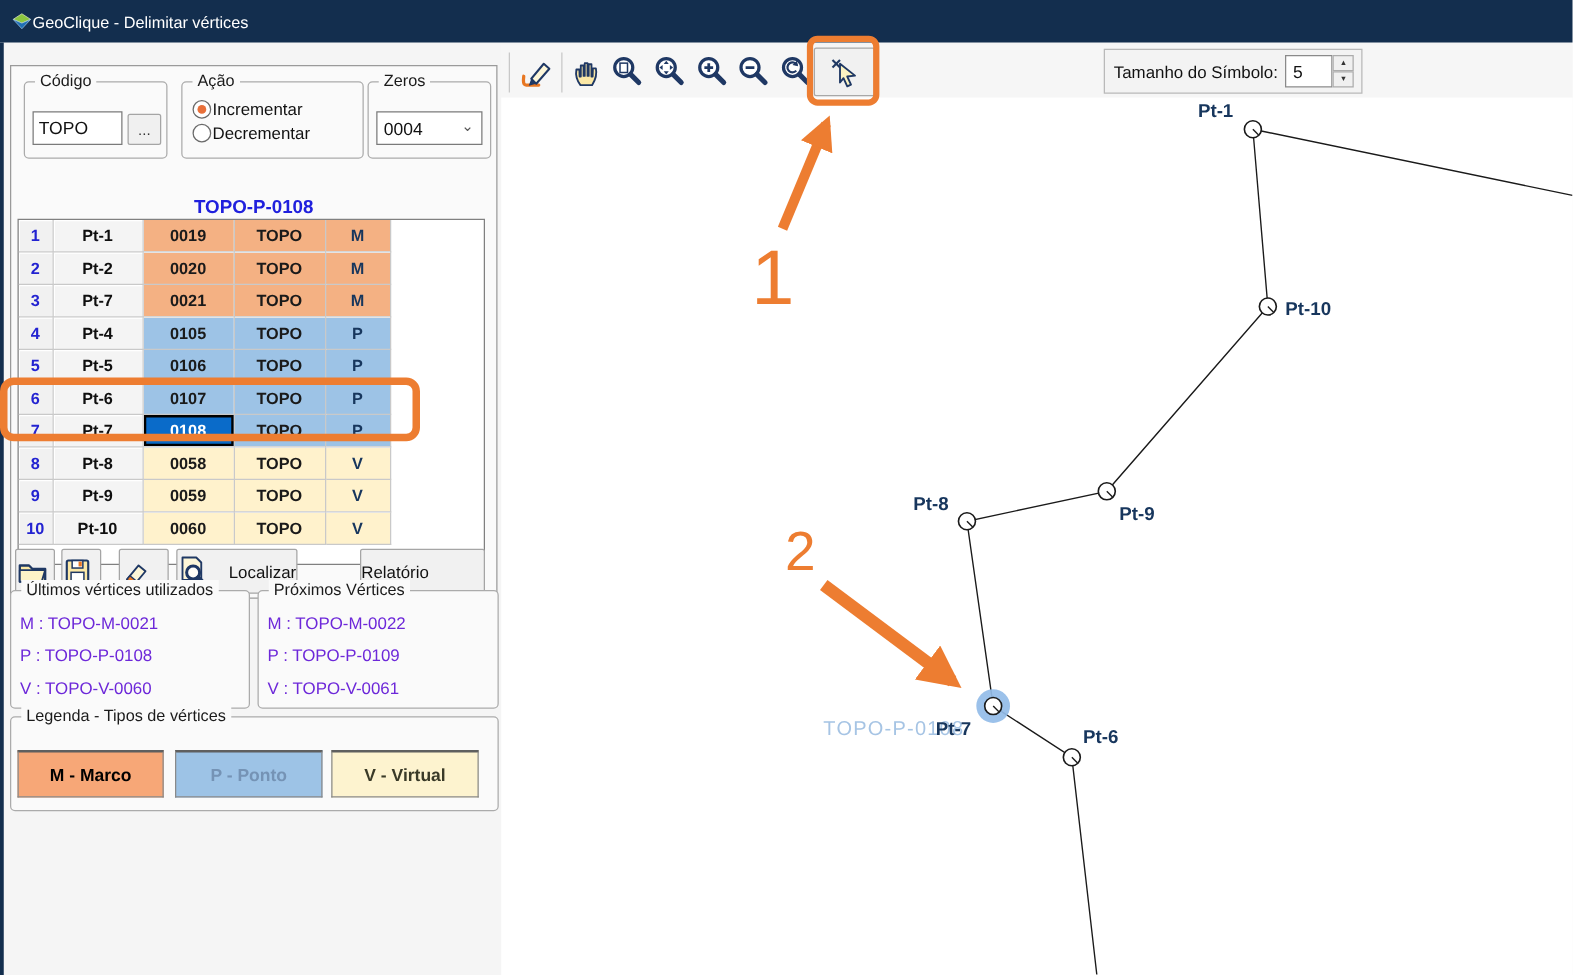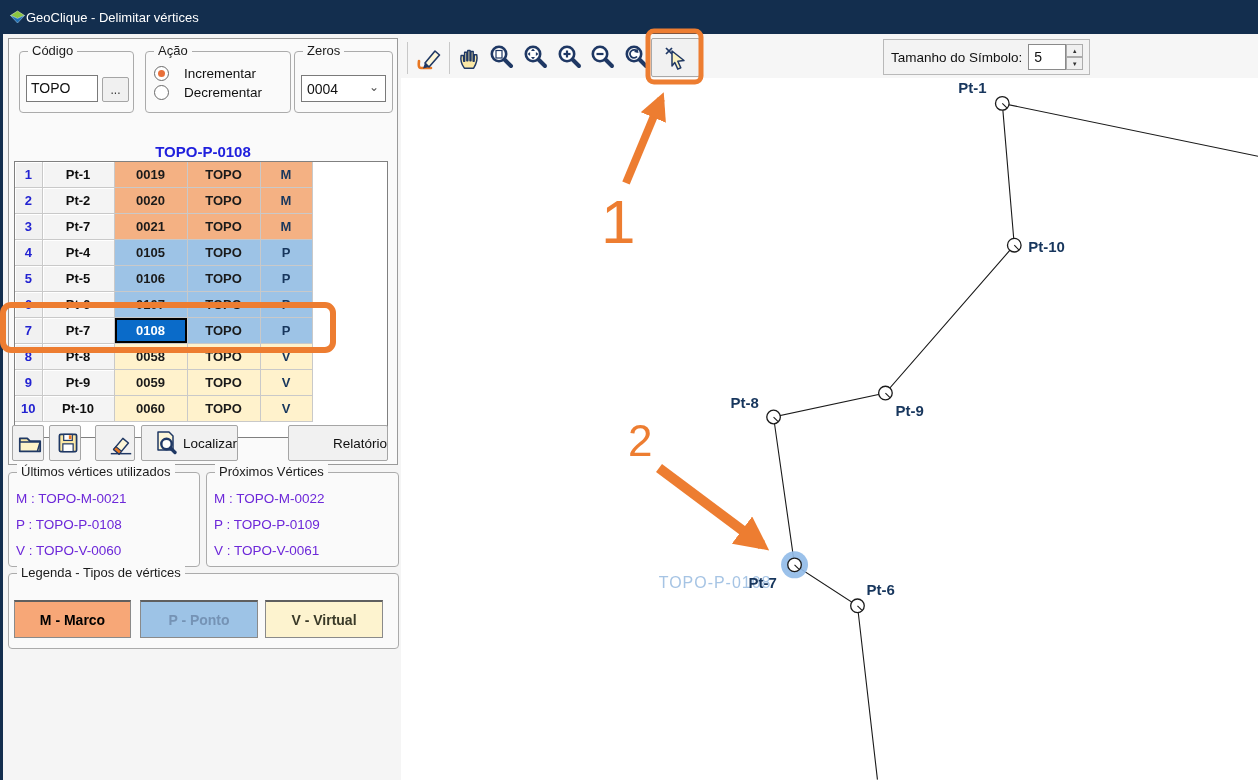--- a/index.html
+++ b/index.html
@@ -13,27 +13,27 @@
     display:flex;align-items:center;padding-left:9px;box-sizing:border-box;}
   .titlebar .t{color:#FFFFFF;font-size:13px;}
   .left-edge{position:absolute;left:0;top:34px;width:3px;height:746px;background:#132E4E;}
 
   
   .gb{position:absolute;border:1px solid #ABABAB;border-radius:4px;background:transparent;}
   .gb>.gb-label{position:absolute;top:-9px;left:8px;background:#FAFAFA;padding:0 4px;
     font-size:13px;color:#1B1B1B;white-space:nowrap;}
 
   
-  .panel{position:absolute;left:8px;top:38px;width:390px;height:427px;background:#FAFAFA;
+  .panel{position:absolute;left:8px;top:52px;width:390px;height:427px;background:#FAFAFA;
     border:1px solid #9A9A9A;box-sizing:border-box;}
   .txt-input{position:absolute;background:#FFFFFF;border:1px solid #7A7A7A;font-size:14px;
     font-family:"Liberation Sans",sans-serif;padding:0 4px;box-sizing:border-box;color:#111;}
   .mini-btn{position:absolute;background:#F0F0F0;border:1px solid #A5A5A5;border-radius:2px;
     font-size:12px;color:#333;display:flex;align-items:center;justify-content:center;cursor:default;}
-  .radio-row{display:flex;align-items:center;gap:15px;height:19px;font-size:13.5px;color:#111;}
+  .radio-row{display:flex;align-items:center;gap:1px;height:19px;font-size:13.5px;color:#111;}
   .radio{width:13px;height:13px;border:1px solid #6A6A6A;border-radius:50%;background:#fff;
     display:flex;align-items:center;justify-content:center;flex:0 0 13px;}
   .radio .dot{width:7px;height:7px;border-radius:50%;background:#E8703A;}
   .combo{position:absolute;background:#fff;border:1px solid #7A7A7A;font-size:14px;color:#111;
     display:flex;align-items:center;padding-left:5px;box-sizing:border-box;}
   .combo .chev{position:absolute;right:6px;top:4px;color:#555;font-size:12px;}
   .cur-vertex{position:absolute;left:0;top:104px;width:100%;text-align:center;
     color:#2020DD;font-weight:bold;font-size:15px;}
 
   
@@ -52,21 +52,21 @@
   tr.r-m td.data{background:#F4B183;}
   tr.r-p td.data{background:#9DC3E6;}
   tr.r-v td.data{background:#FFF2CC;}
   td.data{color:#1A1A1A;font-weight:600;}
   td.tipo{color:#17365D;font-weight:bold;}
   td.sel{background:#0A6BC9 !important;color:#FFFFFF !important;
     box-shadow:inset 0 0 0 2px #000000;}
 
   
   .icon-btn{position:absolute;top:386px;height:36px;background:#F1F1F1;border:1px solid #A5A5A5;
-    border-radius:2px;display:flex;align-items:center;justify-content:flex-end;gap:5px;box-sizing:border-box;}
+    border-radius:2px;display:flex;align-items:center;justify-content:space-between;gap:5px;box-sizing:border-box;}
   .icon-btn .lbl{font-size:13.5px;color:#111;}
 
   
   .info-line{font-size:13.5px;color:#6d28d9;white-space:nowrap;}
   .legend-box{position:absolute;top:26px;height:38px;border:1px solid #8A8A8A;border-top:2px solid #5F5F5F;
     display:flex;align-items:center;justify-content:center;font-weight:bold;font-size:14px;box-sizing:border-box;}
 
   
   .toolbar{position:absolute;left:401px;top:36px;width:857px;height:42px;background:#F6F6F6;}
   .vsep{position:absolute;top:6px;width:1px;height:32px;background:#C8C8C8;}

